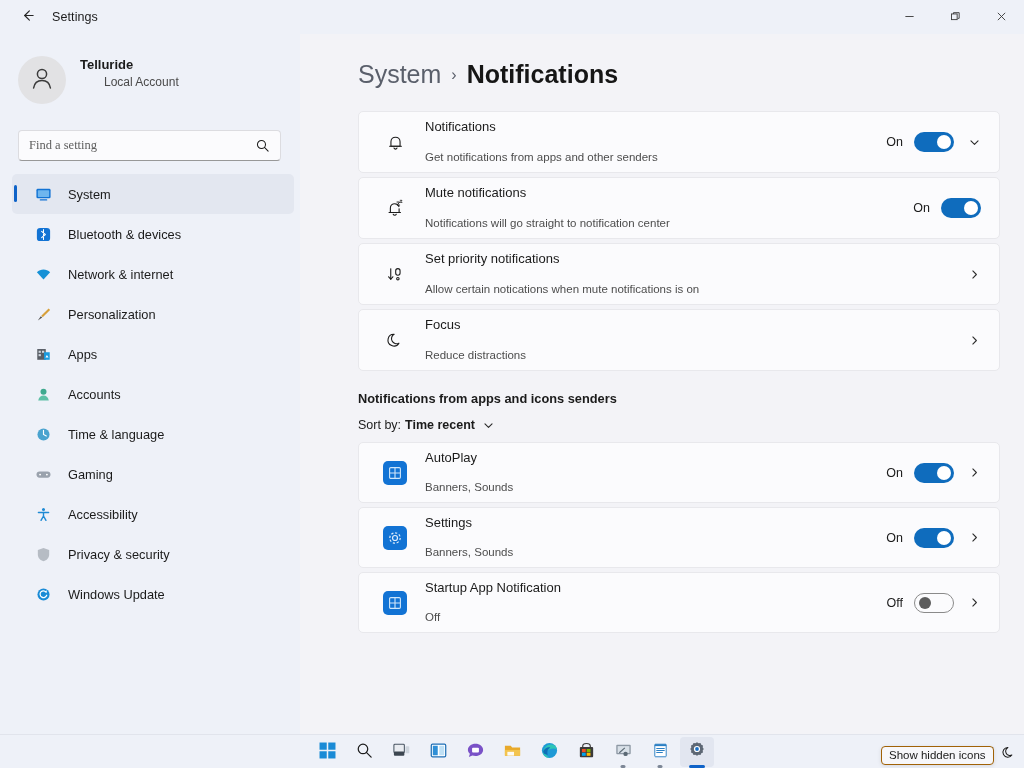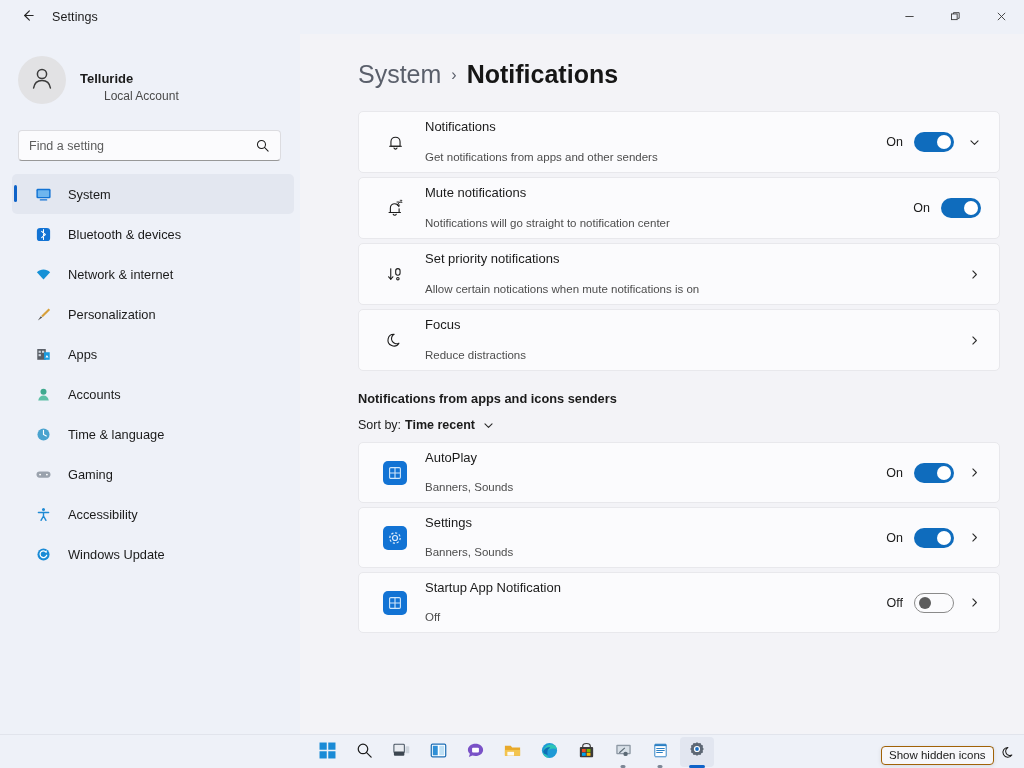--- a/index.html
+++ b/index.html
@@ -26,37 +26,37 @@
   }
   .tb-title { font-size: 12.5px; color: #1b1b1b; margin-left: 8px; letter-spacing: .1px; }
   .wincontrols { position: absolute; right: 0; top: 0; display: flex; height: 34px; }
   .wc { width: 46px; height: 34px; display: flex; align-items: center; justify-content: center; color: #3a3a3a; }
 
   
   .sidebar {
     position: absolute; left: 0; top: 34px; width: 300px; height: 700px;
     background: #eef1f8;
   }
-  .profile { display: flex; align-items: flex-end; padding: 22px 0 0 18px; }
+  .profile { display: flex; align-items: flex-start; padding: 22px 0 0 18px; }
   .avatar {
     width: 48px; height: 48px; border-radius: 50%; background: #e2e2e4;
     display: flex; align-items: center; justify-content: center; flex: none;
   }
   .profile-text { margin-left: 14px; line-height: 1.35; }
   .profile-name { font-size: 13px; font-weight: bold; color: #1b1b1b; }
   .profile-sub { font-size: 12px; color: #4a4a4a; margin-left: 24px; }
 
   .searchbox {
     margin: 26px 0 0 18px; width: 263px; height: 31px;
     background: #fbfbfd; border: 1px solid #dcdce0; border-bottom-color: #989898;
     border-radius: 4px; display: flex; align-items: center; padding: 0 10px;
   }
   .searchbox input {
     flex: 1; border: none; outline: none; background: transparent;
-    font-family: Liberation Sans, sans-serif; font-size: 12.5px; color: #1b1b1b;
+    font-family: Liberation Serif, serif; font-size: 12.5px; color: #1b1b1b;
   }
   .searchbox input::placeholder { color: #5d5d5d; }
   .search-ico { color: #1b1b1b; display: flex; align-items: center; }
 
   .navlist { margin-top: 13px; padding: 0 6px 0 12px; }
   .navitem {
     position: relative; height: 40px; display: flex; align-items: center;
     border-radius: 5px; padding-left: 20px; margin-bottom: 0px;
   }
   .navitem.active { background: #e3e7f0; }
@@ -318,20 +318,28 @@
         <span class="navicon">
           <svg width="17" height="17" viewBox="0 0 18 18" stroke="#1f8ad4" fill="none" stroke-width="1.5" stroke-linecap="round">
             <circle cx="9" cy="3.6" r="1.6" fill="#1f8ad4" stroke="none"></circle>
             <path d="M3.6 6.8 H14.4"></path>
             <path d="M9 6.8 V10.6 M9 10.6 L6.4 15.2 M9 10.6 L11.6 15.2"></path>
           </svg>
         </span>
         <span class="navlabel">Accessibility</span>
       </div>
 
+      <div class="navitem">
+        <span class="navicon">
+          <svg width="17" height="17" viewBox="0 0 18 18">
+            <path d="M9 2 L15 4.2 V9 C15 12.6 12.4 15.2 9 16.2 C5.6 15.2 3 12.6 3 9 V4.2 Z" fill="#b6bcc4"></path>
+          </svg>
+        </span>
+        <span class="navlabel">Privacy &amp; security</span>
+      </div>
 
       <div class="navitem">
         <span class="navicon">
           <svg width="17" height="17" viewBox="0 0 18 18">
             <circle cx="9" cy="9" r="6.4" fill="#1a8bd6"></circle>
             <path d="M11.8 6.4 A3.6 3.6 0 1 0 12.4 9.8" fill="none" stroke="#fff" stroke-width="1.3" stroke-linecap="round"></path>
             <path d="M12.6 4.4 L12.2 7 L9.8 6.3 Z" fill="#fff"></path>
           </svg>
         </span>
         <span class="navlabel">Windows Update</span>

